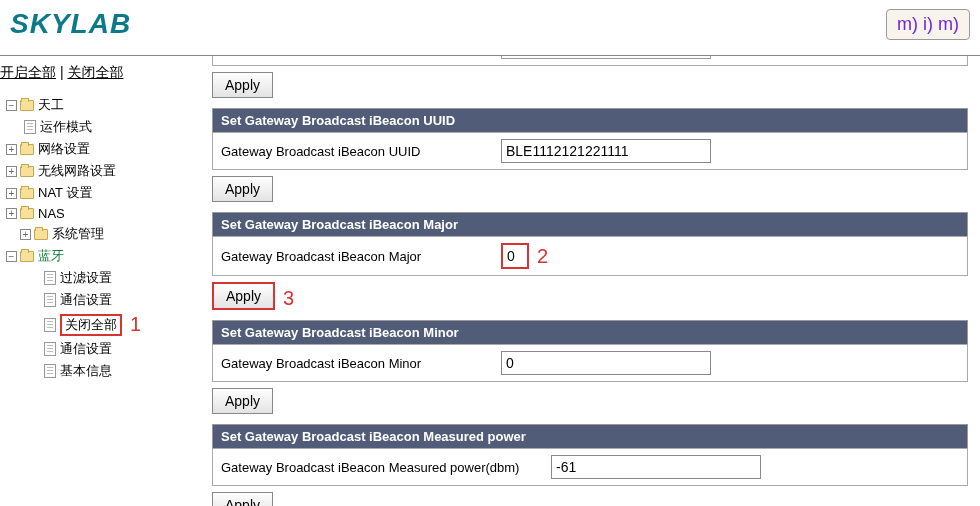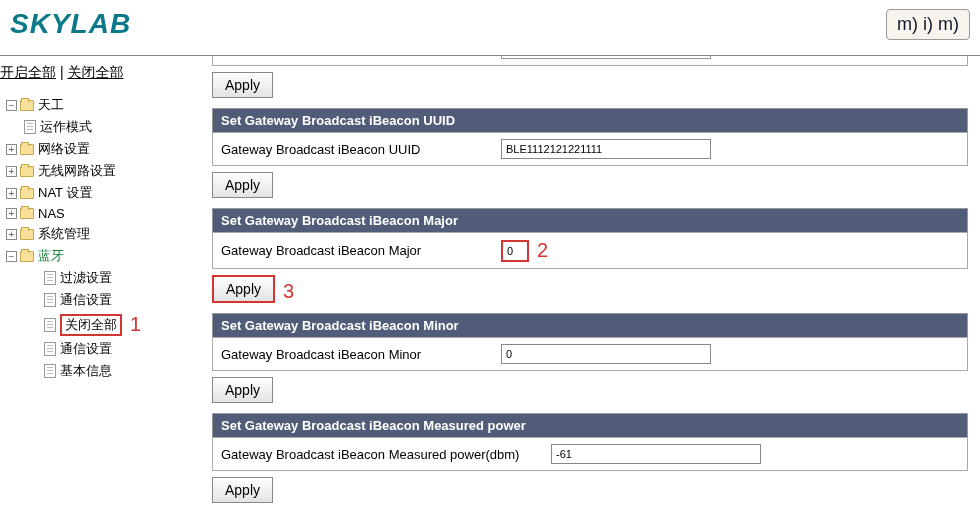--- a/index.html
+++ b/index.html
@@ -24,21 +24,21 @@
       font-weight: 900;
       font-style: italic;
       color: #0a7a8a;
       letter-spacing: 1px;
     }
     .mim-logo {
       border: 1px solid #999;
       border-radius: 4px;
       padding: 4px 10px;
       font-size: 18px;
-      color: #0f172a;
+      color: #6d28d9;
       background: #f8f3ed;
     }
     .container {
       display: flex;
     }
     .sidebar {
       width: 200px;
       padding: 8px 0 0 0;
     }
     .toggle-links {
@@ -145,21 +145,21 @@
       padding: 6px 8px;
       display: flex;
       align-items: center;
     }
     .section-body .label {
       flex: 0 0 280px;
     }
     .section-body input[type=text] {
       border: 1px solid #888;
       padding: 3px 4px;
-      font-size: 11px;
+      font-size: 14px;
       width: 210px;
       font-family: Arial, sans-serif;
     }
     .section-body.measured .label { flex: 0 0 330px; }
     .callout {
       color: #d63333;
       font-size: 20px;
       margin-left: 8px;
     }
     .apply-row { display:flex; align-items:center; }
@@ -220,21 +220,21 @@
       <li style="padding-left:6px;">
         <span class="tree-icon-square tree-icon-plus"></span>
         <span class="folder-icon"></span>
         <span class="tree-label">NAT 设置</span>
       </li>
       <li style="padding-left:6px;">
         <span class="tree-icon-square tree-icon-plus"></span>
         <span class="folder-icon"></span>
         <span class="tree-label">NAS</span>
       </li>
-      <li style="padding-left:6px;">
+      <li style="padding-left:6px;margin-left:14px;">
         <span class="tree-icon-square tree-icon-plus"></span>
         <span class="folder-icon"></span>
         <span class="tree-label">系统管理</span>
       </li>
       <li style="padding-left:6px;">
         <span class="tree-icon-square tree-icon-minus"></span>
         <span class="folder-icon"></span>
         <span class="tree-label bluetooth-label">蓝牙</span>
       </li>
       <li class="tree-indent-2">

